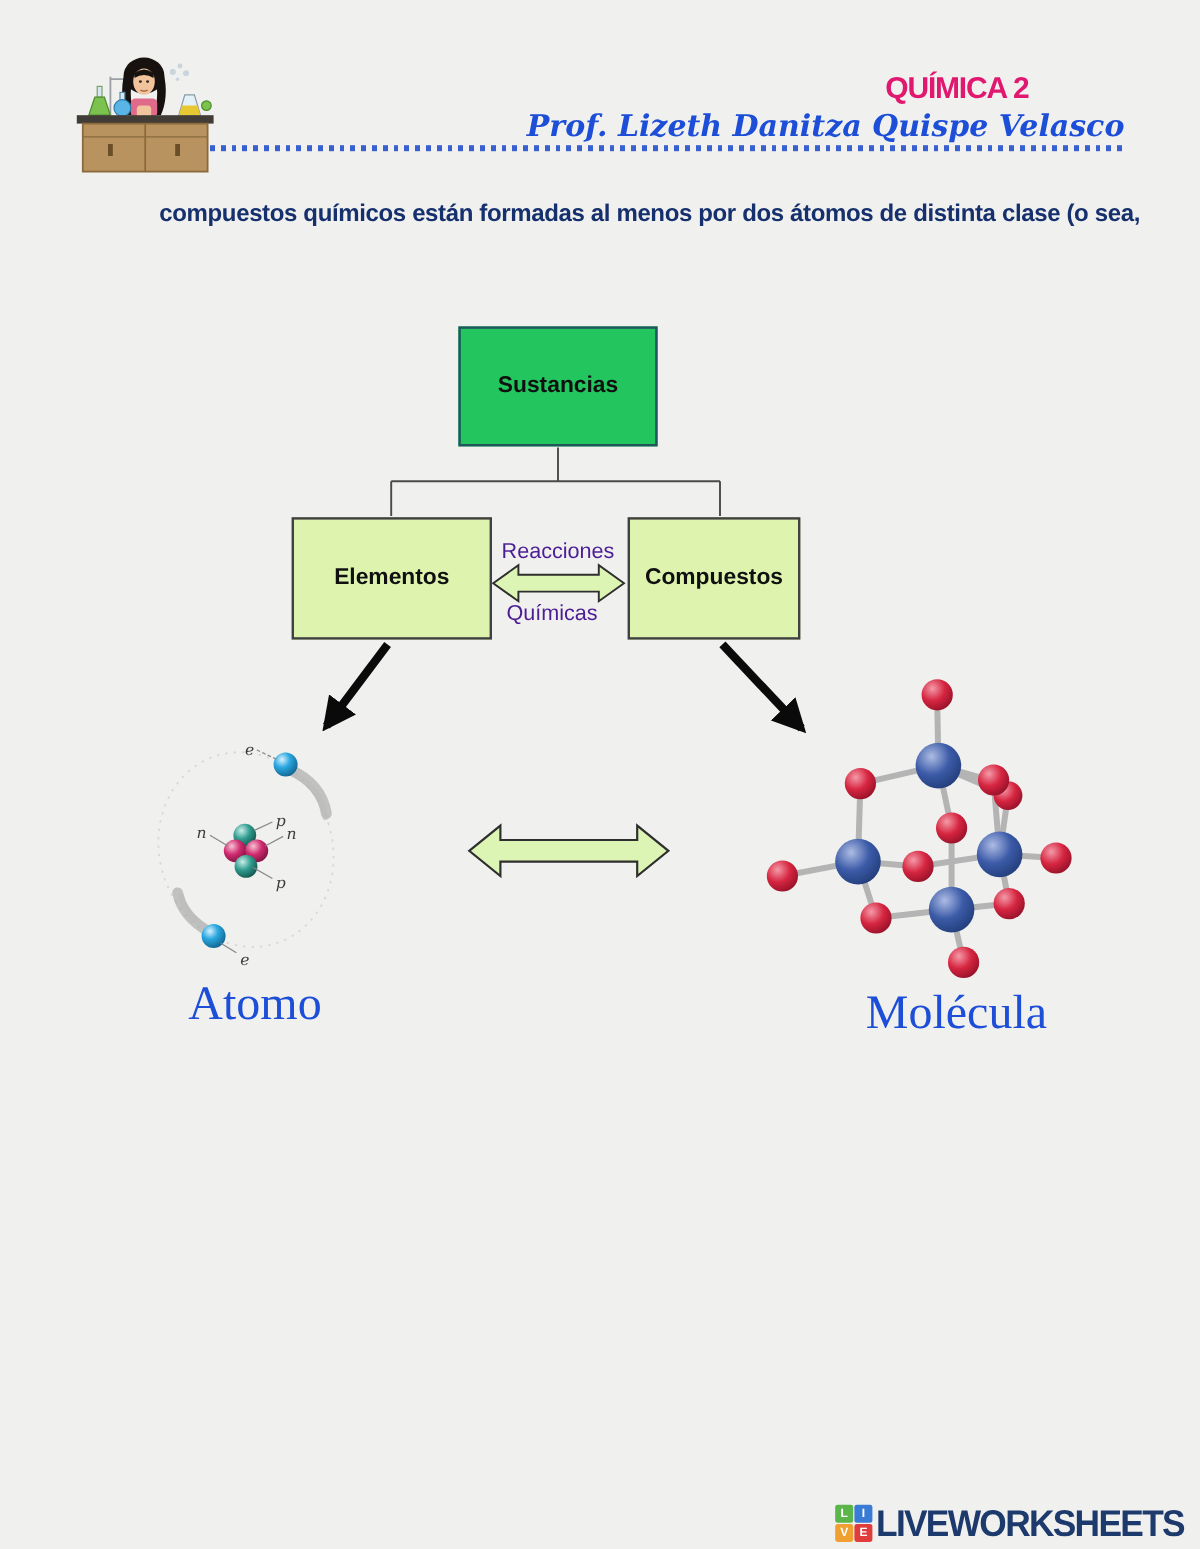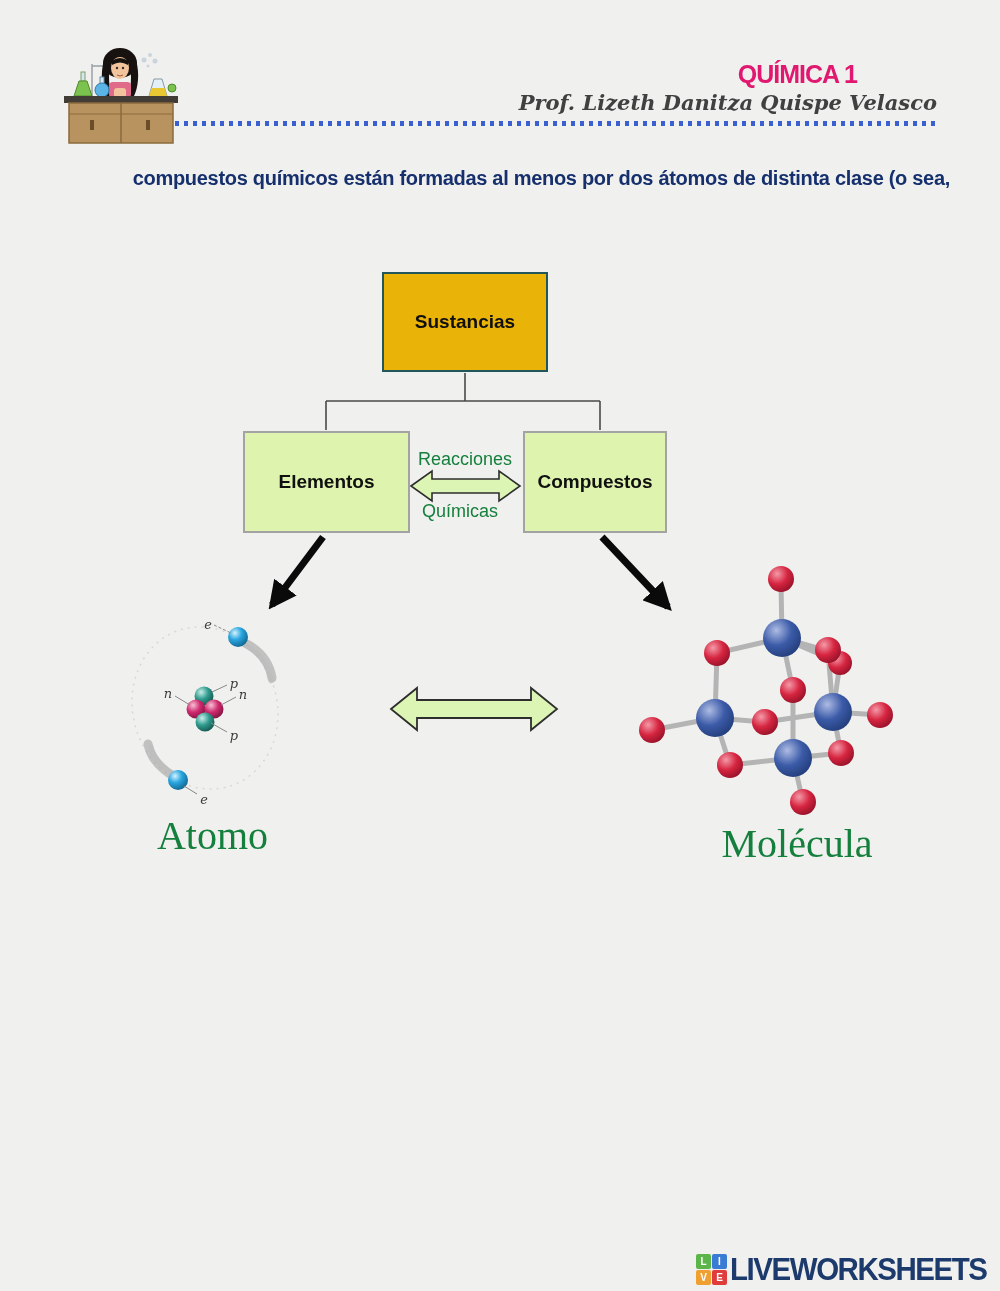--- a/index.html
+++ b/index.html
@@ -12,21 +12,21 @@
 
   
   .course-title{
     top:60px;right:143px;
     font-size:25px;font-weight:bold;letter-spacing:-1px;
     color:#e0186f;
   }
   .teacher-name{
     top:90px;right:63px;
     font-family:"DejaVu Serif", serif;font-style:italic;font-weight:bold;
-    font-size:21px;color:#404040;
+    font-size:25px;color:#1d4ed8;
   }
   .dotted-rule{
     left:175px;top:121px;width:760px;height:5px;
     background:repeating-linear-gradient(to right,#3a5fd0 0 4px,transparent 4px 9px);
   }
 
   
   .intro{
     left:70px;top:158px;width:880px;
     font-size:20px;font-weight:bold;letter-spacing:-0.3px;
@@ -34,38 +34,38 @@
   }
 
   
   .fbox{
     display:flex;align-items:center;justify-content:center;
     font-weight:bold;font-size:19px;color:#101010;
     box-sizing:border-box;
   }
   .box-root{
     left:382px;top:272px;width:166px;height:100px;
-    background:#eab308;border:2px solid #20565c;
+    background:#22c55e;border:2px solid #20565c;
   }
   .box-leaf{
-    background:#ddf3ae;border:2px solid #a3a3a3;
+    background:#ddf3ae;border:2px solid #404040;
   }
   .box-left{left:243px;top:431px;width:167px;height:102px;}
   .box-right{left:523px;top:431px;width:144px;height:102px;}
 
   .relation-label{
     width:130px;text-align:center;
-    font-size:18px;color:#15803d;
+    font-size:18px;color:#4c1d95;
   }
   .relation-top{left:400px;top:449px;}
   .relation-bottom{left:395px;top:501px;}
 
   .specimen-caption{
     font-family:"Liberation Serif", serif;
-    font-size:40px;color:#15803d;text-align:center;
+    font-size:40px;color:#1d4ed8;text-align:center;
   }
   .caption-atom{left:145px;top:812px;width:135px;}
   .caption-molecule{left:707px;top:820px;width:180px;}
 
   
   .footer-logo{
     left:696px;top:1253px;height:34px;
     display:flex;align-items:center;cursor:pointer;
   }
   .logo-tiles{
@@ -125,21 +125,21 @@
 
     <rect x="2" y="50" width="114" height="7" fill="#413c35"></rect>
     <rect x="7" y="57" width="104" height="40" fill="#b9935f" stroke="#8a6a3c" stroke-width="1.5"></rect>
     <line x1="59" y1="57" x2="59" y2="97" stroke="#8a6a3c" stroke-width="1.5"></line>
     <line x1="7" y1="68" x2="111" y2="68" stroke="#8a6a3c" stroke-width="1"></line>
     <rect x="28" y="74" width="4" height="10" fill="#6a4e28"></rect>
     <rect x="84" y="74" width="4" height="10" fill="#6a4e28"></rect>
   </svg>
 </div>
 
-<div class="abs course-title">QUÍMICA 1</div>
+<div class="abs course-title">QUÍMICA 2</div>
 <div class="abs teacher-name">Prof. Lizeth Danitza Quispe Velasco</div>
 <div class="abs dotted-rule"></div>
 
 <div class="abs intro">
   <div>compuestos químicos están formadas al menos por dos átomos de distinta clase (o sea,</div>
 </div>
 
 <svg class="abs" style="left:0;top:0;" width="1000" height="1291" viewBox="0 0 1000 1291">
   <defs>
     <marker id="ah" viewBox="0 0 10 10" refX="8" refY="5" markerWidth="4" markerHeight="4" orient="auto-start-reverse">

